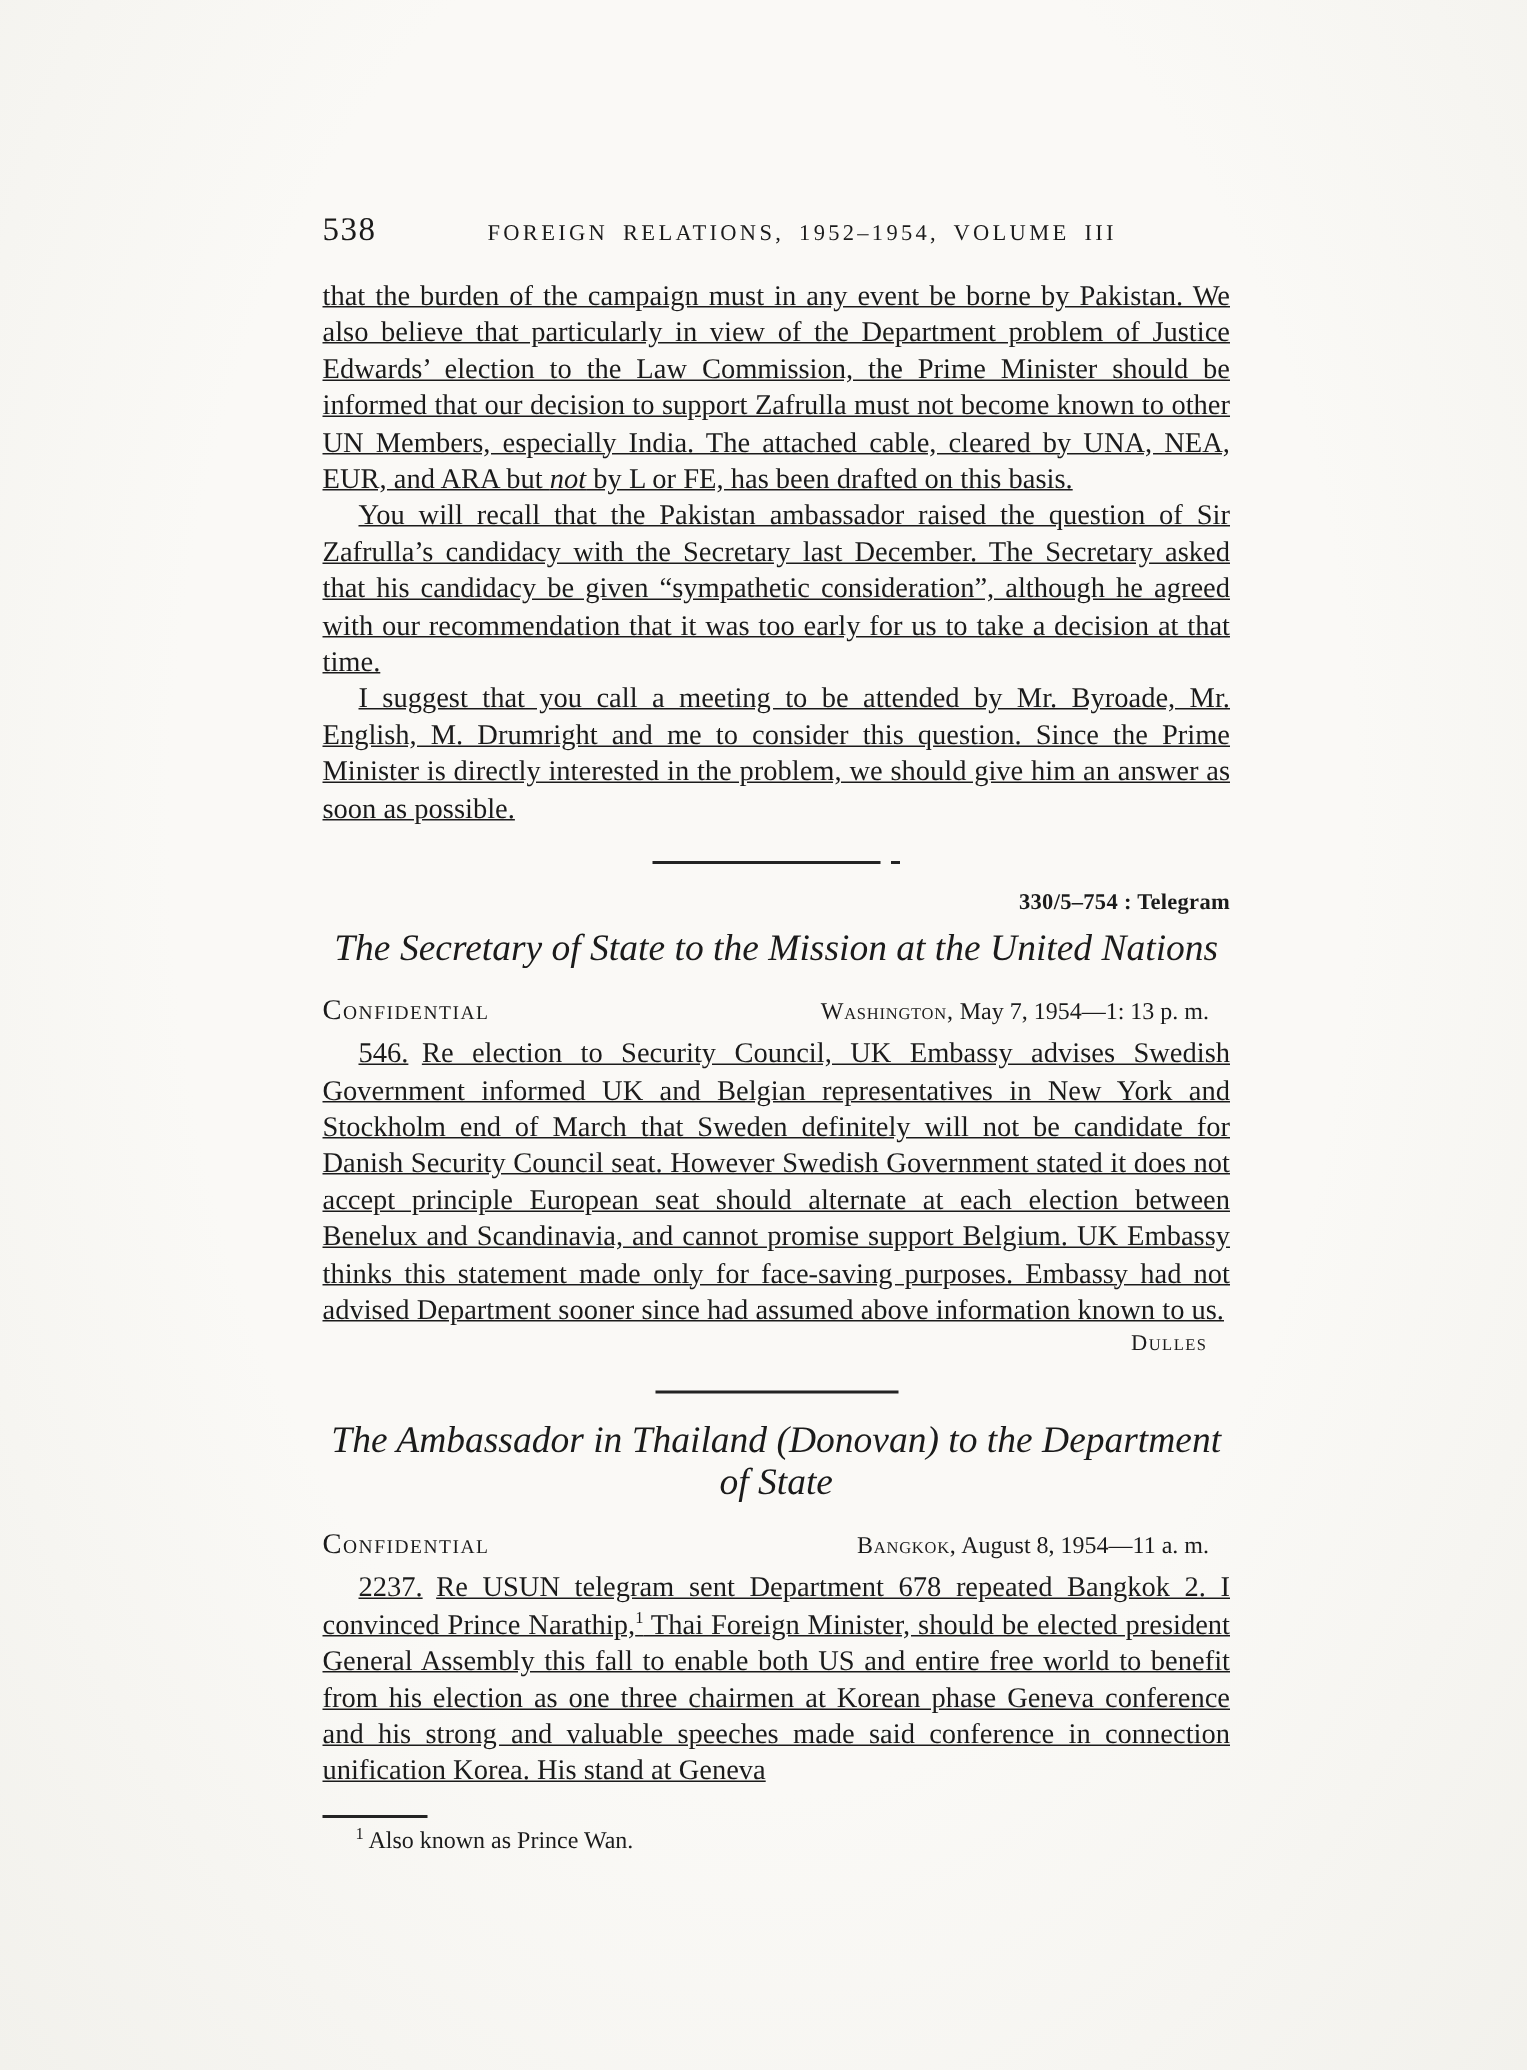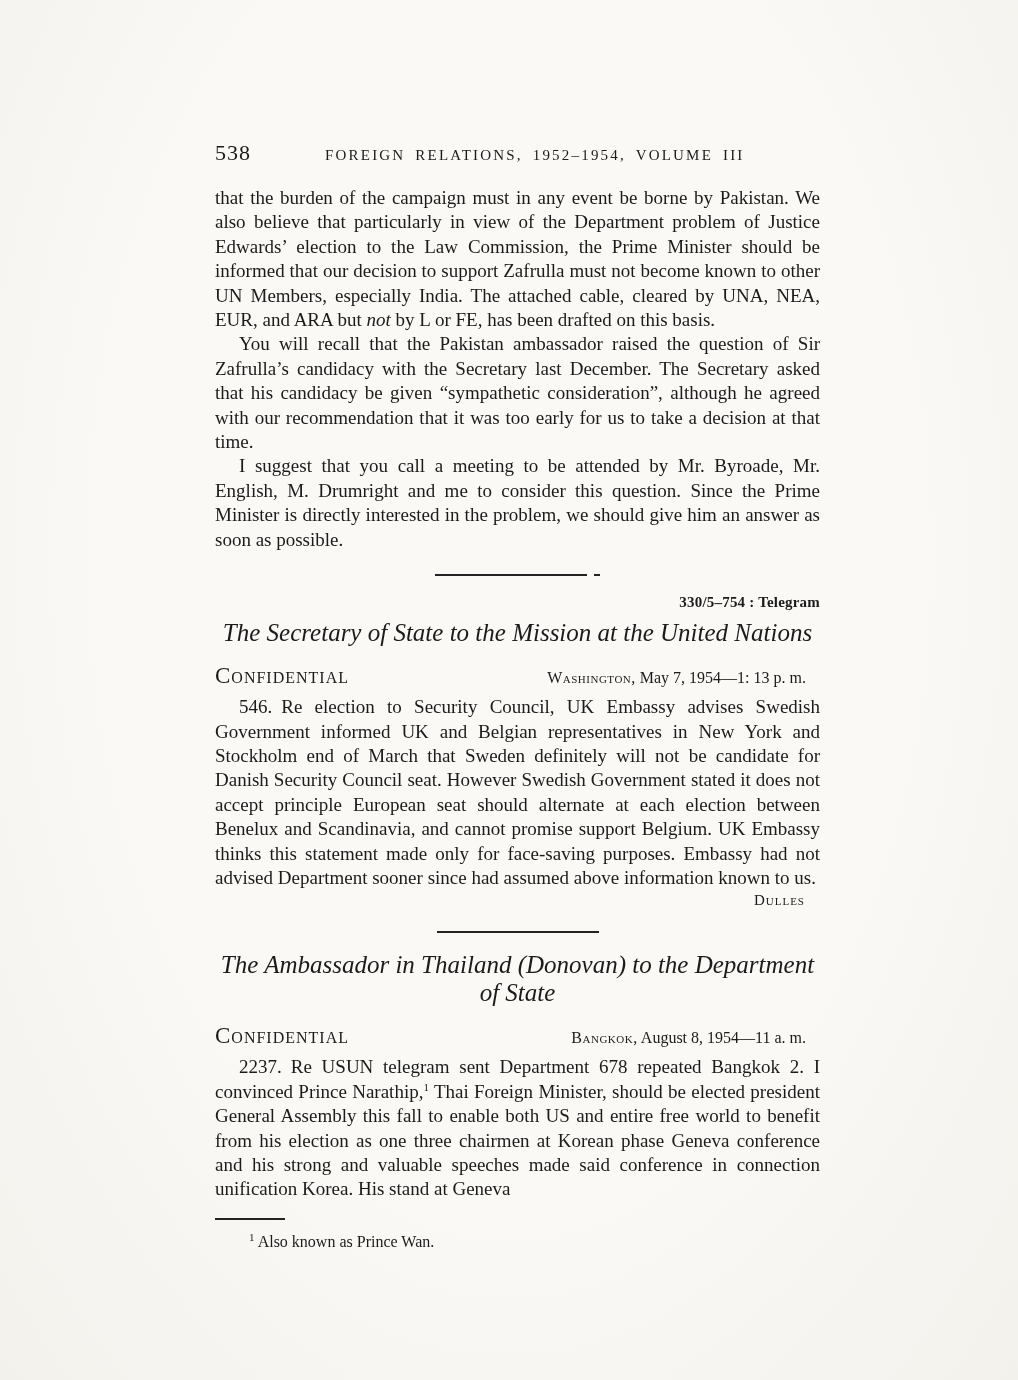--- a/index.html
+++ b/index.html
@@ -11,49 +11,49 @@
     color: #1b1b1b;
   }
   .page { width: 100%; height: 100%; padding: 140px 198px 0 215px; }
 
   .running-head { display: flex; align-items: baseline; margin: 0 0 20px 0; }
   .pagenum { font-size: 22px; letter-spacing: 1px; }
   .runtitle { font-size: 15px; letter-spacing: 2.2px; word-spacing: 4px; margin-left: 74px; }
 
   .body-para {
     margin: 0; font-size: 19px; line-height: 24.4px;
-    text-align: justify; text-indent: 24px;
+    text-align: justify; text-indent: 24px; text-decoration: underline;
   }
   .no-indent { text-indent: 0; }
   .msg-num { margin-right: 9px; }
   em { font-style: italic; }
 
   .divider { display: flex; justify-content: center; align-items: center; margin: 22px 0 18px 0; }
   .rule-main { width: 152px; border-top: 2.5px solid #232323; display: inline-block; }
   .rule-main.wide { width: 162px; }
   .rule-dash { width: 6px; border-top: 2px solid #232323; display: inline-block; margin-left: 7px; }
 
   .src-ref { font-size: 15px; font-weight: bold; letter-spacing: 0.2px; margin: 0 0 8px 0; text-align: right; }
   .doc-title { font-size: 25px; font-style: italic; text-align: center; margin: 4px 0 16px 0; }
 
   .class-row { display: flex; justify-content: space-between; align-items: baseline; margin: 0 14px 6px 0; }
-  .classification { font-variant: small-caps; font-size: 23px; letter-spacing: 1px; }
+  .classification { font-variant: small-caps; font-size: 19px; letter-spacing: 1px; }
   .dateline { font-size: 16px; }
   .sc { font-variant: small-caps; letter-spacing: 0.5px; }
 
   .signature {
     text-align: right; font-variant: small-caps; font-size: 15px;
     letter-spacing: 1px; padding-right: 15px; margin-top: 2px;
   }
 
   sup { font-size: 11px; vertical-align: super; line-height: 0; }
 
   .footnote { margin-top: 16px; }
   .footnote-rule { width: 70px; border-top: 2px solid #232323; margin: 0 0 6px 0; }
-  .footnote-text { margin: 12px; font-size: 16px; line-height: 20px; text-indent: 22px; font-family: Liberation Serif, serif; }
+  .footnote-text { margin: 0; font-size: 16px; line-height: 20px; text-indent: 22px; font-family: Liberation Serif, serif; }
 </style>
 </head>
 <body>
 
 <div class="page">
 
   <header class="running-head">
     <span class="pagenum">538</span>
     <span class="runtitle">FOREIGN RELATIONS, 1952–1954, VOLUME III</span>
   </header>

